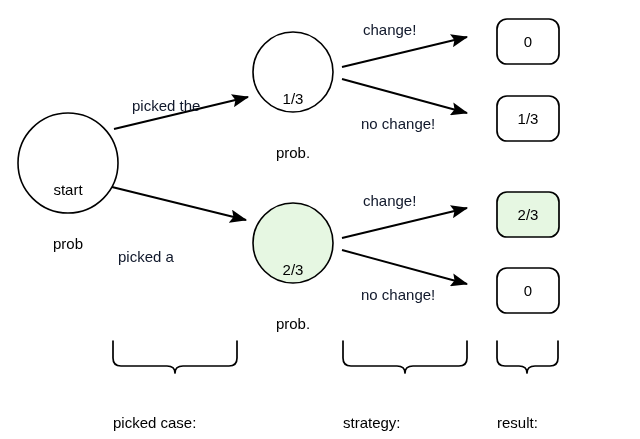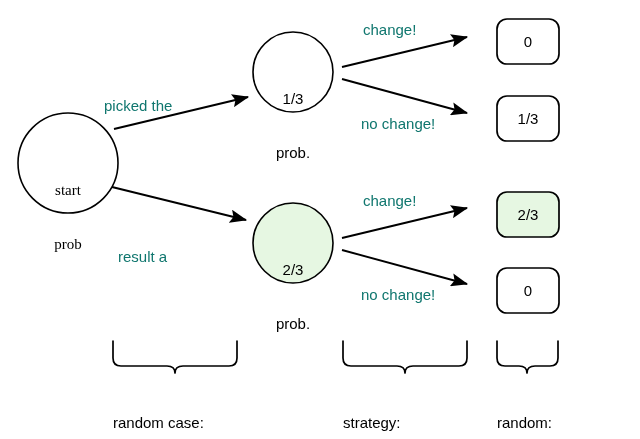--- a/index.html
+++ b/index.html
@@ -24,21 +24,21 @@
     position: absolute;
     left: 0;
     top: 0;
     width: 640px;
     height: 439px;
   }
   .lbl {
     position: absolute;
     font-size: 15px;
     line-height: 19px;
-    color: #0f766e;
+    color: #0f172a;
     white-space: pre;
     letter-spacing: 0px;
   }
   .node-text {
     position: absolute;
     font-size: 15px;
     line-height: 18px;
     text-align: center;
     white-space: pre;
     color: #000000;
@@ -92,21 +92,21 @@
     <path d="M113,341 L113,358 Q113,366 121,366 L167,366 Q175,366 175,373
              Q175,366 183,366 L229,366 Q237,366 237,358 L237,341" fill="none" stroke="#000000" stroke-width="1.7" stroke-linecap="round" stroke-linejoin="round"></path>
 
     <path d="M343,341 L343,358 Q343,366 351,366 L397,366 Q405,366 405,373
              Q405,366 413,366 L459,366 Q467,366 467,358 L467,341" fill="none" stroke="#000000" stroke-width="1.7" stroke-linecap="round" stroke-linejoin="round"></path>
 
     <path d="M497,341 L497,358 Q497,366 505,366 L519,366 Q527,366 527,373
              Q527,366 535,366 L550,366 Q558,366 558,358 L558,341" fill="none" stroke="#000000" stroke-width="1.7" stroke-linecap="round" stroke-linejoin="round"></path>
   </svg>
 
-  <div class="node-text" style="left:18px; top:145px; width:100px;font-family:Liberation Serif, serif;">
+  <div class="node-text" style="left:18px; top:145px; width:100px;">
     <div>start</div>
     <div>prob</div>
   </div>
 
   <div class="node-text" style="left:253px; top:54px; width:80px;">
     <div>1/3</div>
     <div>prob.</div>
   </div>
 
   <div class="node-text" style="left:253px; top:225px; width:80px;">
@@ -115,44 +115,44 @@
   </div>
 
   <div class="node-text" style="left:497px; top:33px; width:62px;">0</div>
 
   <div class="node-text" style="left:497px; top:110px; width:62px;">1/3</div>
 
   <div class="node-text" style="left:497px; top:206px; width:62px;">2/3</div>
 
   <div class="node-text" style="left:497px; top:282px; width:62px;">0</div>
 
-  <div class="lbl" style="left:104px; top:58px;">
+  <div class="lbl" style="left:132px; top:58px;">
     <div>picked the</div>
   </div>
 
   <div class="lbl" style="left:118px; top:209px;">
-    <div>result a</div>
+    <div>picked a</div>
   </div>
 
   <div class="lbl" style="left:363px; top:20px;">change!</div>
 
   <div class="lbl" style="left:361px; top:114px;">no change!</div>
 
   <div class="lbl" style="left:363px; top:191px;">change!</div>
 
   <div class="lbl" style="left:361px; top:285px;">no change!</div>
 
   <div class="caption" style="left:113px; top:375px;">
-    <div>random case:</div>
+    <div>picked case:</div>
     
   </div>
 
   <div class="caption" style="left:343px; top:375px;">
     <div>strategy:</div>
     
   </div>
 
   <div class="caption" style="left:497px; top:375px;">
-    <div>random:</div>
+    <div>result:</div>
     
   </div>
 
 </div>
 
 </body></html>

